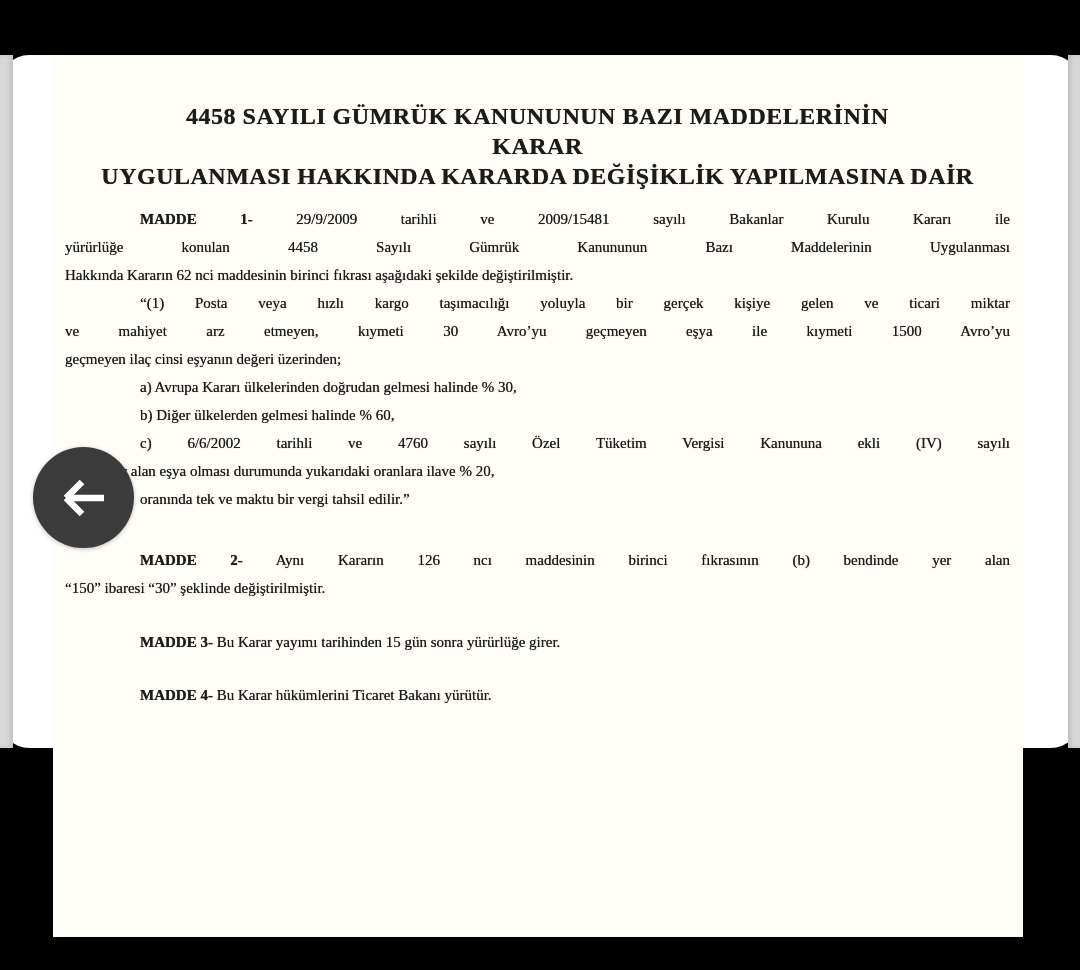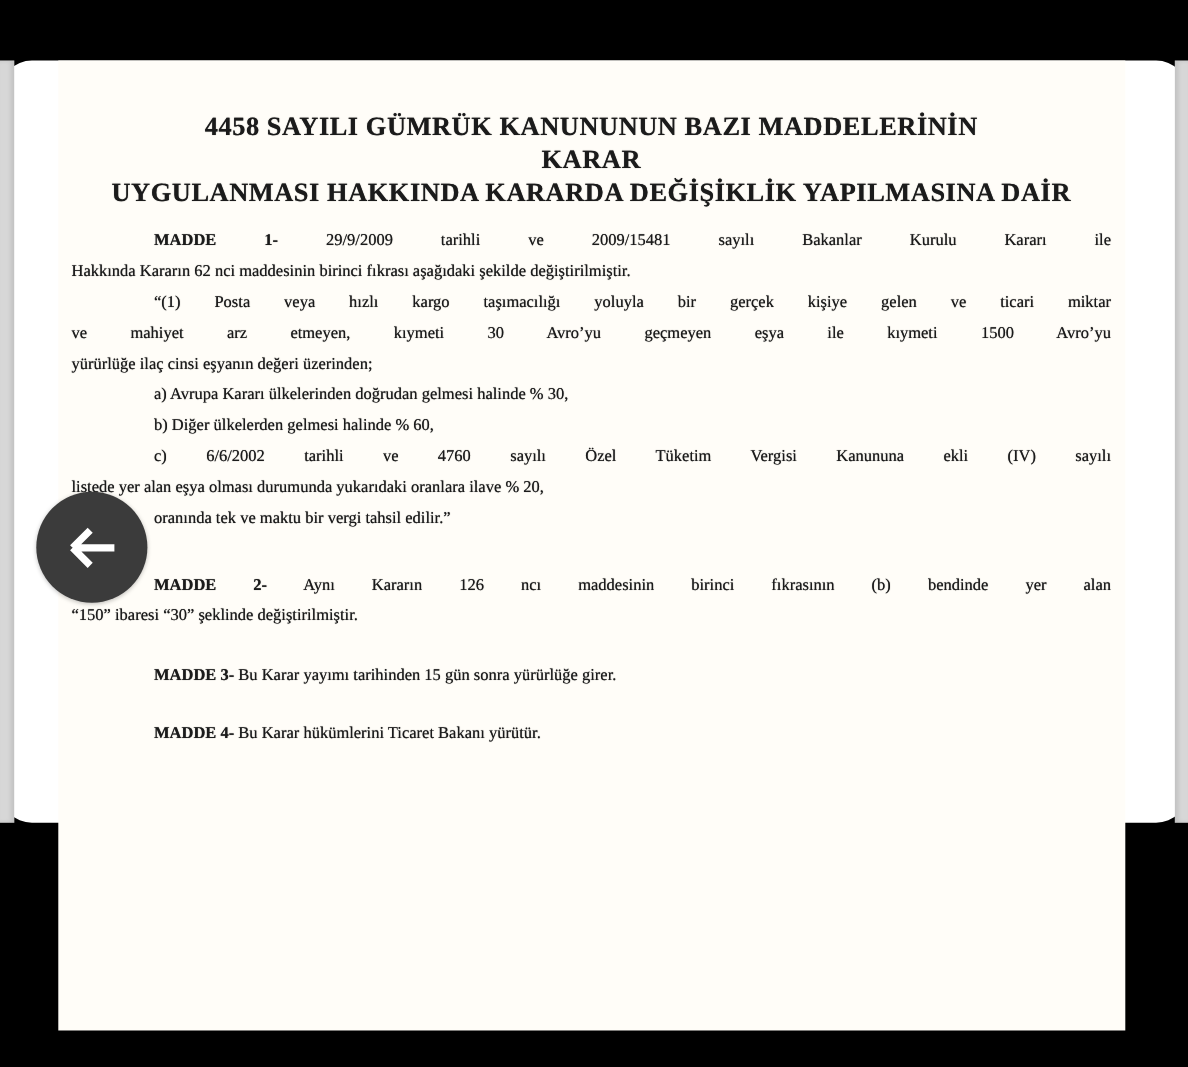--- a/index.html
+++ b/index.html
@@ -100,24 +100,25 @@
 
   <div class="page">
     <div class="textflow">
       <div class="title">
         <div>4458 SAYILI GÜMRÜK KANUNUNUN BAZI MADDELERİNİN</div>
         <div>KARAR</div>
         <div>UYGULANMASI HAKKINDA KARARDA DEĞİŞİKLİK YAPILMASINA DAİR</div>
       </div>
       <div class="docbody">
         <div class="ln indent j"><b class="pfx">MADDE 1-</b><span> 29/9/2009 tarihli ve 2009/15481 sayılı Bakanlar Kurulu Kararı ile</span></div>
+        <div class="ln j"><span>yürürlüğe konulan 4458 Sayılı Gümrük Kanununun Bazı Maddelerinin Uygulanması</span></div>
         <div class="ln"><span>Hakkında Kararın 62 nci maddesinin birinci fıkrası aşağıdaki şekilde değiştirilmiştir.</span></div>
         <div class="ln indent j"><span>“(1) Posta veya hızlı kargo taşımacılığı yoluyla bir gerçek kişiye gelen ve ticari miktar</span></div>
         <div class="ln j"><span>ve mahiyet arz etmeyen, kıymeti 30 Avro’yu geçmeyen eşya ile kıymeti 1500 Avro’yu</span></div>
-        <div class="ln"><span>yürürlüğe ilaç cinsi eşyanın değeri üzerinden;</span></div>
+        <div class="ln"><span>geçmeyen ilaç cinsi eşyanın değeri üzerinden;</span></div>
         <div class="ln indent"><span>a) Avrupa Kararı ülkelerinden doğrudan gelmesi halinde % 30,</span></div>
         <div class="ln indent"><span>b) Diğer ülkelerden gelmesi halinde % 60,</span></div>
         <div class="ln indent j"><span>c) 6/6/2002 tarihli ve 4760 sayılı Özel Tüketim Vergisi Kanununa ekli (IV) sayılı</span></div>
         <div class="ln"><span>listede yer alan eşya olması durumunda yukarıdaki oranlara ilave % 20,</span></div>
         <div class="ln indent"><span>oranında tek ve maktu bir vergi tahsil edilir.”</span></div>
         <div class="ln indent j m2"><b class="pfx">MADDE 2-</b><span> Aynı Kararın 126 ncı maddesinin birinci fıkrasının (b) bendinde yer alan</span></div>
         <div class="ln"><span>“150” ibaresi “30” şeklinde değiştirilmiştir.</span></div>
         <div class="ln indent m3"><b class="pfx">MADDE 3-</b><span> Bu Karar yayımı tarihinden 15 gün sonra yürürlüğe girer.</span></div>
         <div class="ln indent m4"><b class="pfx">MADDE 4-</b><span> Bu Karar hükümlerini Ticaret Bakanı yürütür.</span></div>
       </div>

